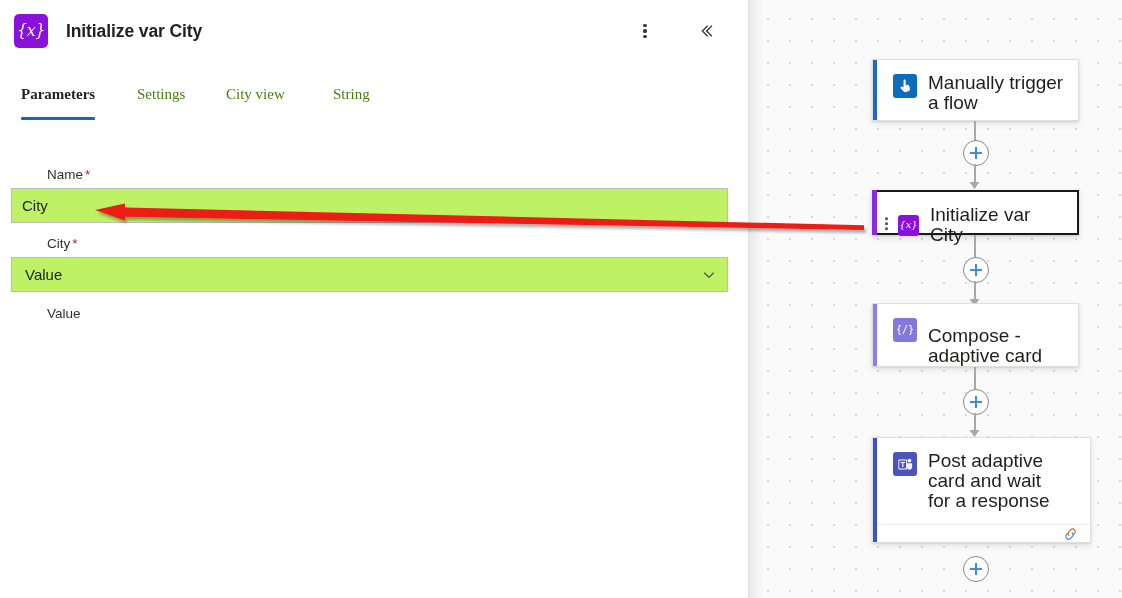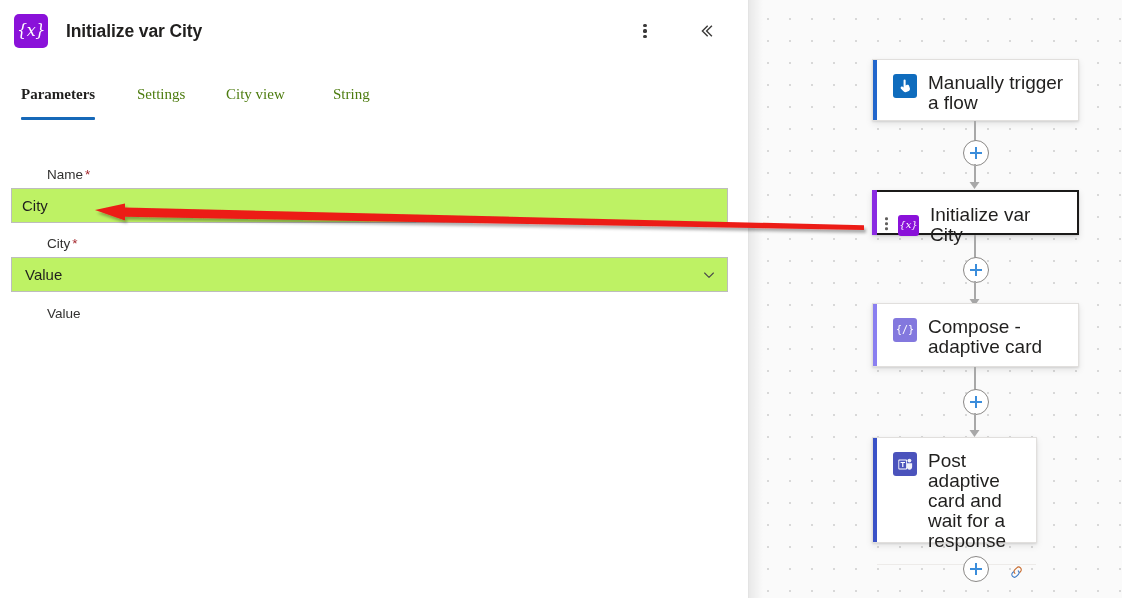--- a/index.html
+++ b/index.html
@@ -415,35 +415,35 @@
     <svg class="arrowhead" style="left:220px; top:297px;" viewBox="0 0 11 9">
       <path d="M5.5 9 L0.5 2 L10.5 2 Z" fill="#a8a8a8"></path>
     </svg>
 
     <div class="node" style="left:123px; top:303px; width:207px; height:64px;">
       <span class="accent" style="background:#8a7ff0;"></span>
       <div class="node-main">
         <span class="node-icon" style="background:#8378de;">
           <span style="color:#fff; font-family:'DejaVu Sans Mono',monospace; font-size:10px; line-height:1;">{/}</span>
         </span>
-        <span class="node-label" style="max-width:143px;">Compose - adaptive card</span>
+        <span class="node-label" style="max-width:143px;margin-top:9px;">Compose - adaptive card</span>
       </div>
     </div>
 
     <div class="connector" style="left:225px; top:367px; height:25px;"></div>
     <div class="add-btn" style="left:214px; top:389px;">
       <span class="plus-h"></span>
       <span class="plus-v"></span>
     </div>
     <div class="connector" style="left:225px; top:413px; height:18px;"></div>
     <svg class="arrowhead" style="left:220px; top:428px;" viewBox="0 0 11 9">
       <path d="M5.5 9 L0.5 2 L10.5 2 Z" fill="#a8a8a8"></path>
     </svg>
 
-    <div class="node" style="left:123px; top:437px; width:165px; height:106px;">
+    <div class="node" style="left:123px; top:437px; width:219px; height:106px;">
       <span class="accent" style="background:#3a52c7;"></span>
       <div class="node-main">
         <span class="node-icon" style="background:#4b53bc;">
           <svg width="17" height="17" viewBox="0 0 20 20">
             <circle cx="14.6" cy="5.4" r="2.3" fill="#ffffff" opacity="0.92"></circle>
             <path d="M11.6 8.6h6.2v4.3c0 1.8-1.4 3.2-3.1 3.2s-3.1-1.4-3.1-3.2z" fill="#ffffff" opacity="0.92"></path>
             <rect x="1.6" y="4.2" width="10.2" height="11.6" rx="1" fill="#ffffff"></rect>
             <rect x="2.6" y="5.2" width="8.2" height="9.6" rx="0.6" fill="#4b53bc"></rect>
             <path d="M4.2 7.1h5.2v1.2H7.5v4.6H6.1V8.3H4.2z" fill="#ffffff"></path>
           </svg>

